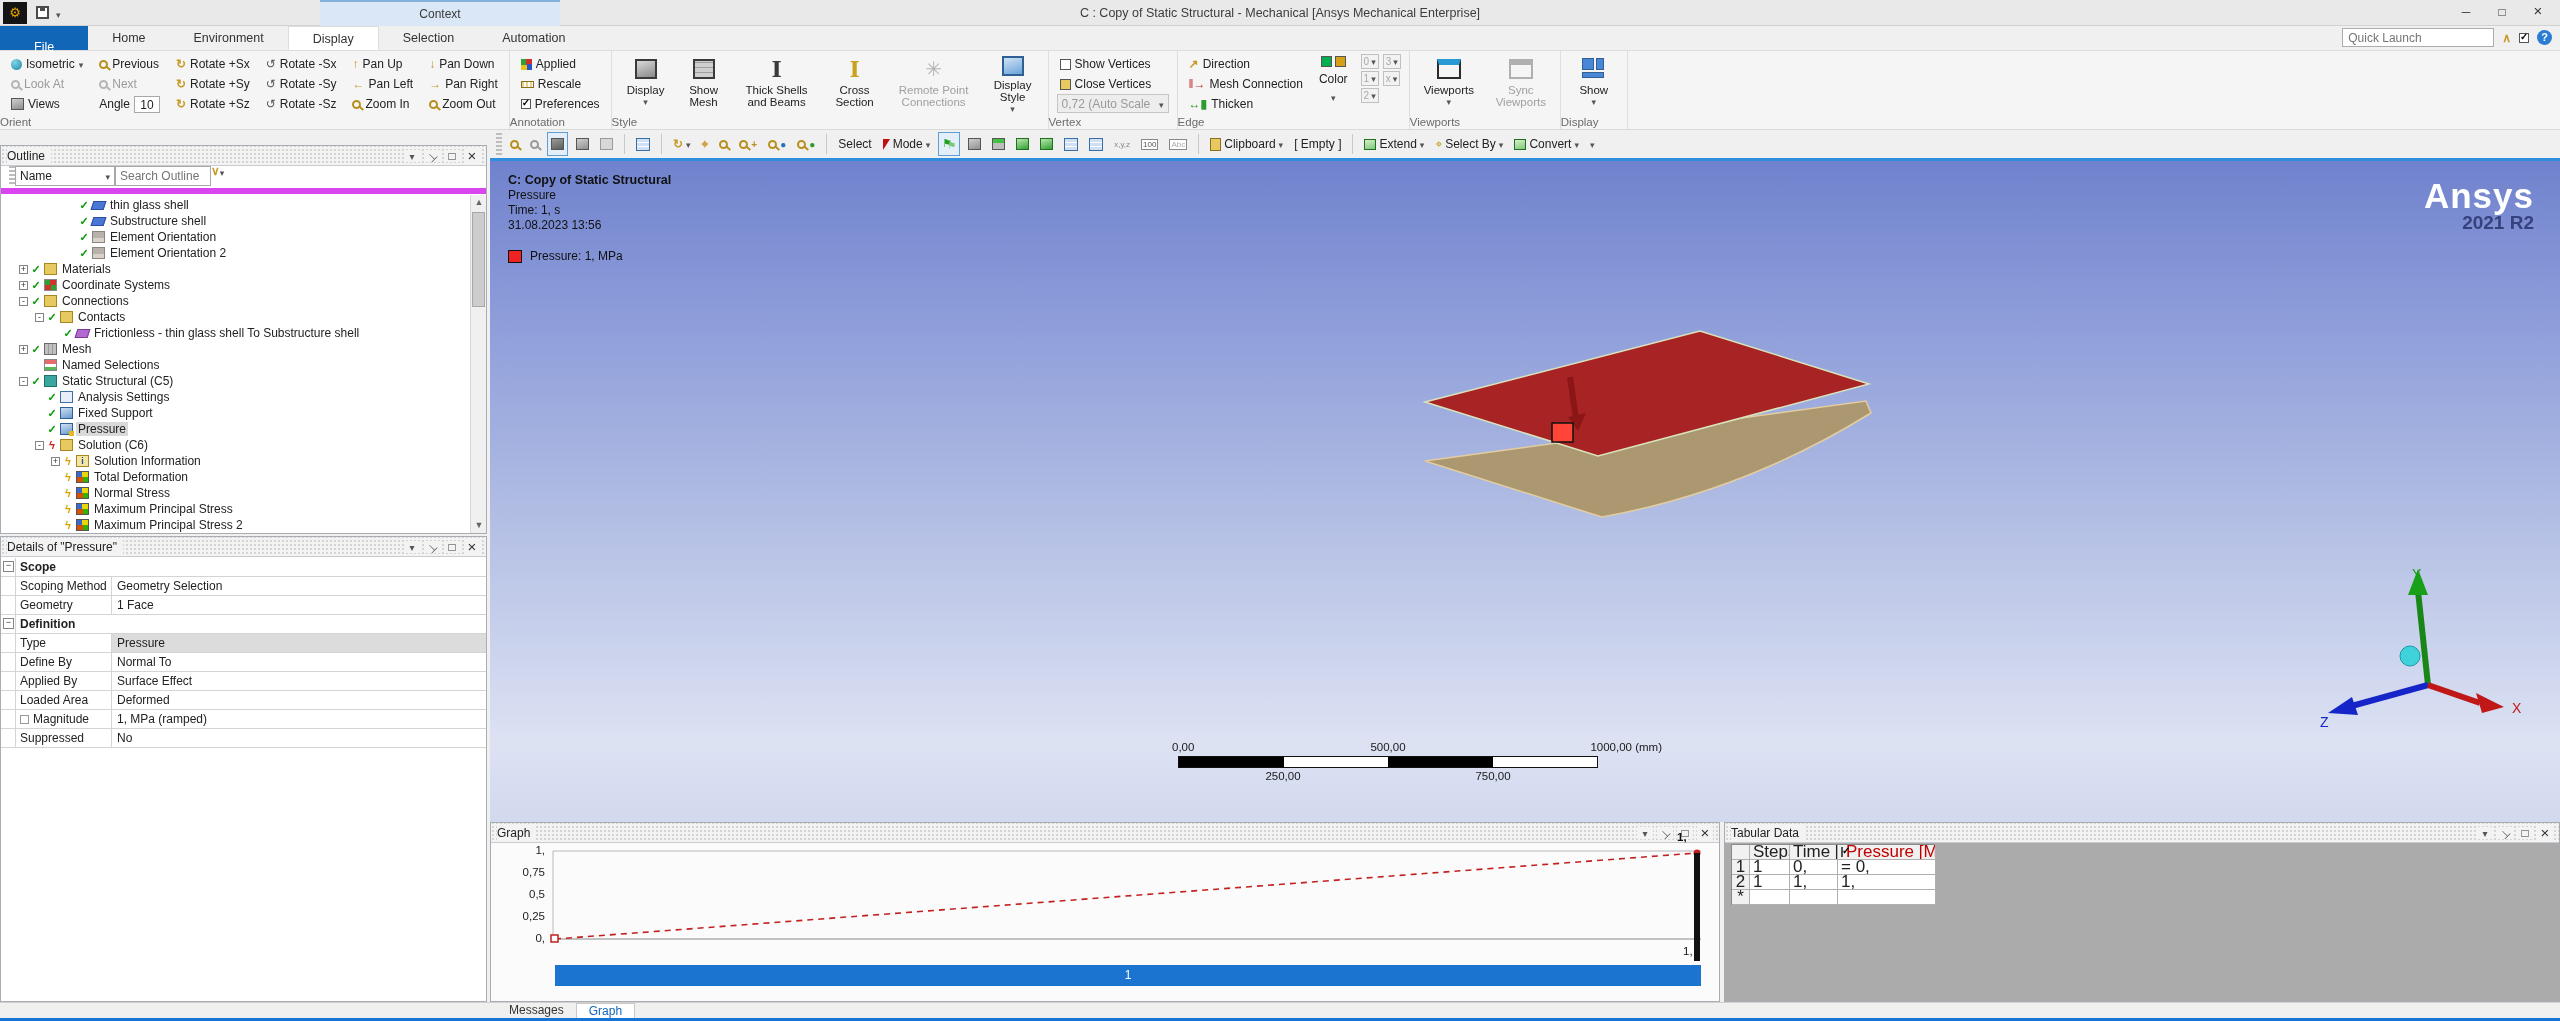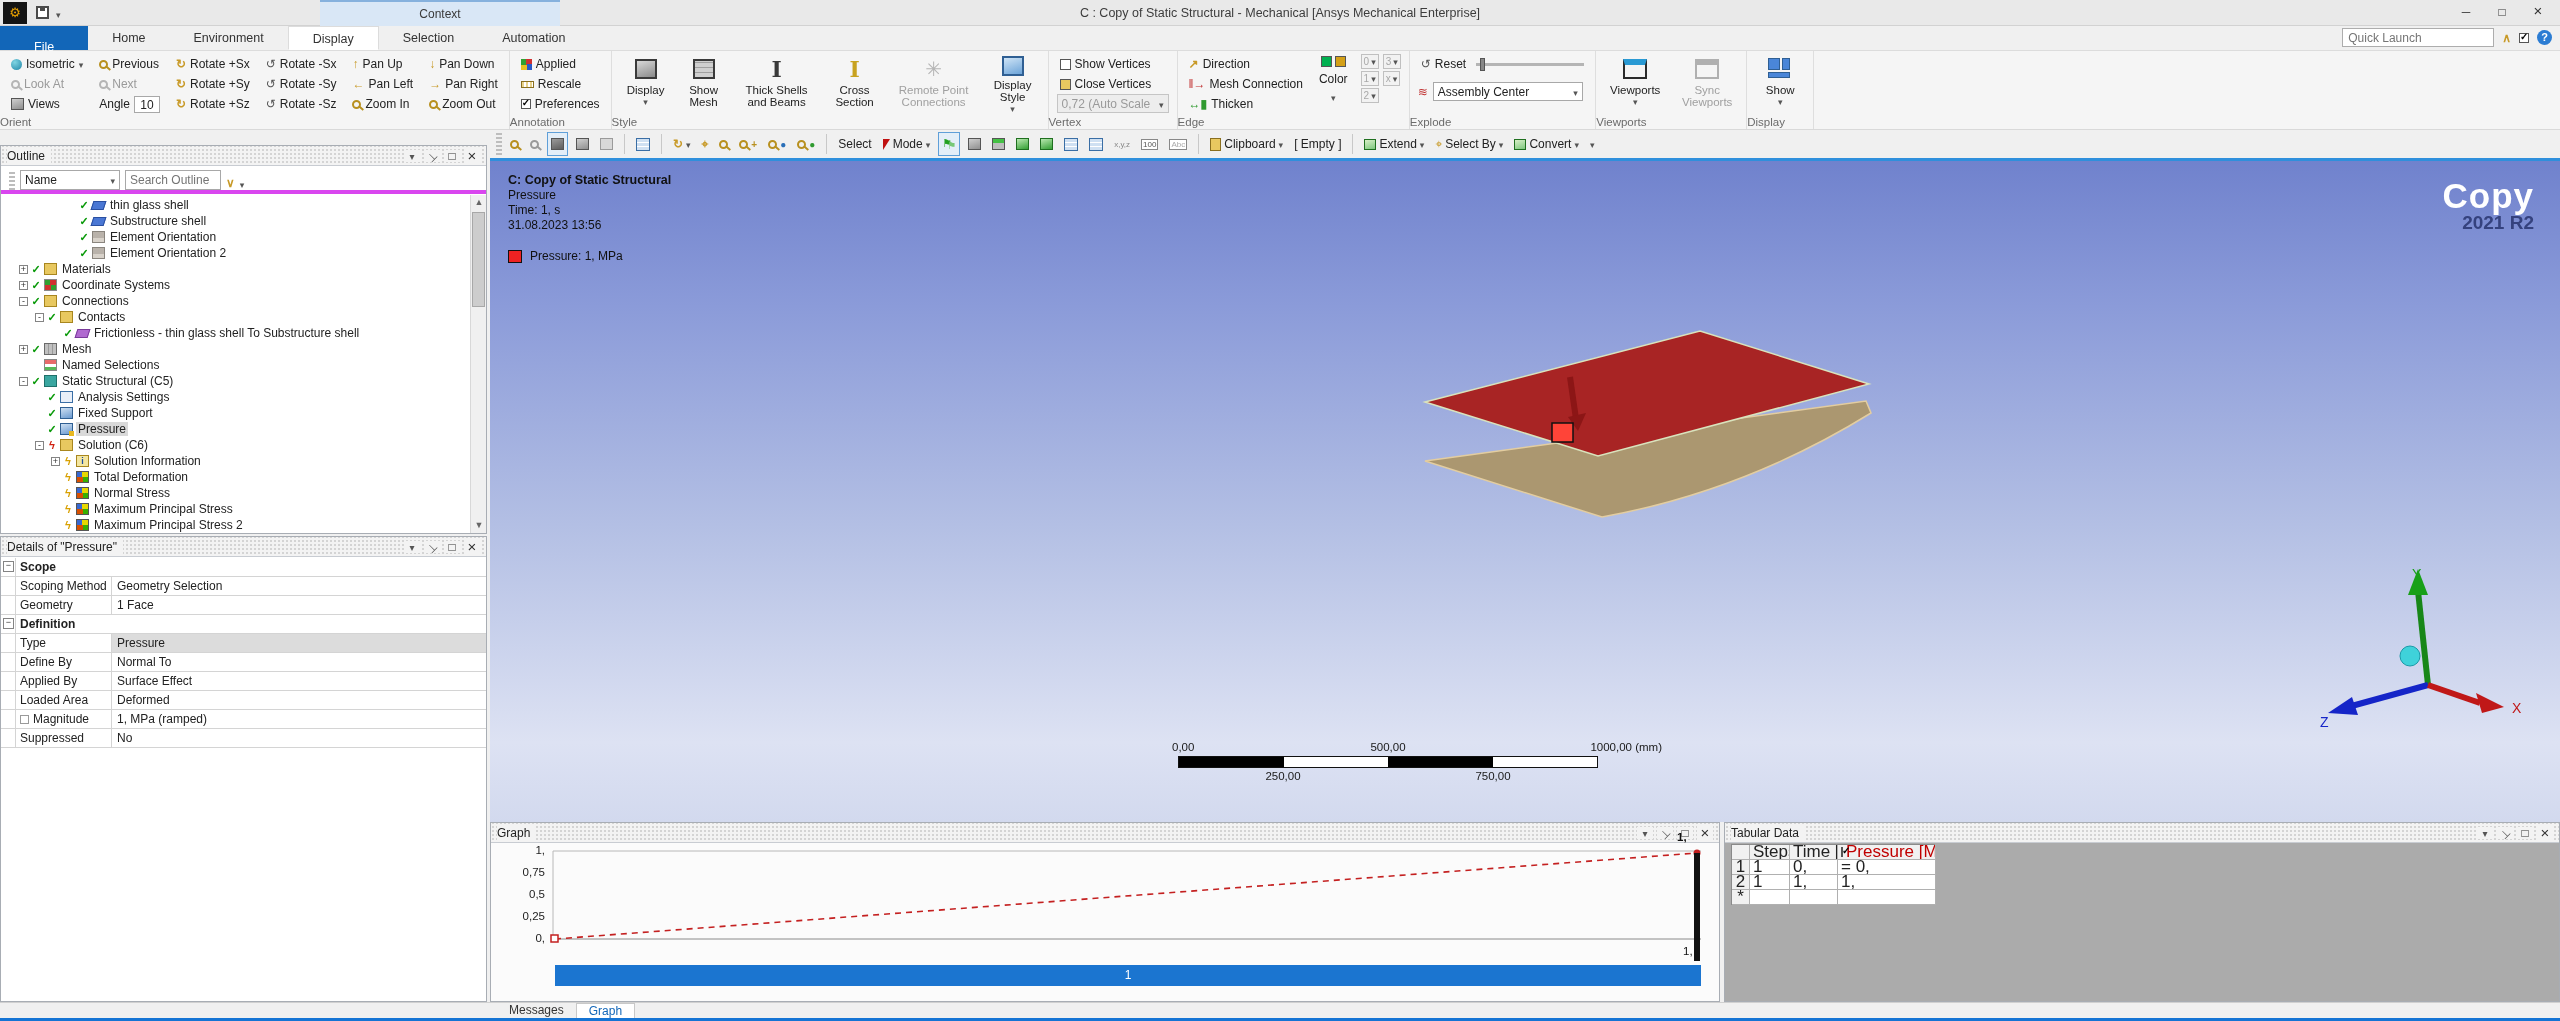--- a/index.html
+++ b/index.html
@@ -100,21 +100,21 @@
   .tag100{font-size:8px;border:1px solid #888;background:#fff;color:#555;padding:0 1px}
   .clip-ico{width:11px;height:13px;border:1px solid #8a6f1f;background:#e8c860;display:inline-block}
   .ext-ico{width:12px;height:11px;border:1px solid #1f6f1f;background:linear-gradient(160deg,#d8f0c8,#7fc87f);display:inline-block}
 
   
   .panel{position:absolute;background:#fff;border:1px solid #a8adb4}
   .phead{height:20px;background:#f3f3f3;border-bottom:1px solid #c8ccd2;display:flex;align-items:center;padding:0 6px;gap:4px;background-image:radial-gradient(#d4d4d4 1px,transparent 1px);background-size:4px 4px;background-position:60px 6px}
   .phead .ptitle{color:#222;background:#f3f3f3;padding-right:6px}
   .phead .sp{flex:1}
   .phico{width:16px;text-align:center;background:#f3f3f3}
-  .filterrow{height:28px;border-bottom:4px solid #d946ef;display:flex;align-items:flex-end;gap:5px;padding:0 8px}
+  .filterrow{height:28px;border-bottom:6px solid #d946ef;display:flex;align-items:flex-start;padding:0 8px}
   .namecombo{width:100px;height:20px;border:1px solid #a8a8a8;background:#fff;display:flex;align-items:center;justify-content:space-between;padding:0 4px}
   .searchbox{width:96px;height:20px;border:1px solid #a8a8a8;background:#fff;color:#909090;font-size:12px;padding:0 4px;font-family:"Liberation Sans",sans-serif}
 
   
   .tree{position:absolute;left:0;right:16px;top:49px;bottom:0;overflow:hidden;padding-top:2px}
   .titem{display:flex;align-items:center;height:16px;gap:3px;padding-left:4px;white-space:nowrap}
   .titem[data-indent="1"]{padding-left:18px}
   .titem[data-indent="2"]{padding-left:34px}
   .titem[data-indent="3"]{padding-left:50px}
   .titem[data-indent="4"]{padding-left:66px}
@@ -454,37 +454,20 @@
       <div style="display:flex;gap:4px">
           <span class="minicombo">
             <span>2</span>
             <span class="ic i-caret"></span>
           </span>
         </div>
     </div>
     <div class="rglabel">Edge</div>
   </div>
 
-  <div class="rgroup" style="flex-direction:column;gap:8px">
-    <div class="rbtn">
-        <span class="ic i-rot2"></span>
-        <span>Reset</span>
-        <span class="slider">
-          <span class="thumb"></span>
-        </span>
-      </div>
-    <div style="display:flex;align-items:center;gap:5px">
-        <span class="ic" style="color:#c03030">≋</span>
-        <span class="combo" style="width:150px">
-          <span>Assembly Center</span>
-          <span class="ic i-caret"></span>
-        </span>
-      </div>
-    <div class="rglabel">Explode</div>
-  </div>
 
   <div class="rgroup">
     <div class="rbig" style="width:62px">
         <div class="bico">
           <span class="vp-ico"></span>
         </div>
         <span>Viewports</span>
         <span class="ic i-caret"></span>
       </div>
     <div class="rbig gray" style="width:62px">
@@ -897,21 +880,21 @@
     <div class="h">C: Copy of Static Structural</div>
     <div>Pressure</div>
     <div>Time: 1, s</div>
     <div>31.08.2023 13:56</div>
   </div>
   <div class="vp-legend">
     <span class="legend-swatch"></span>
     <span>Pressure: 1, MPa</span>
   </div>
   <div class="brand">
-    <div class="b1">Copy</div>
+    <div class="b1">Ansys</div>
     <div class="b2">2021 R2</div>
   </div>
 
   <svg width="2070" height="661" style="position:absolute;left:0;top:0">
     <path d="M935,300 L1376,240 L1381,252 Q1255,330 1112,356 Z" fill="#ab9770" stroke="#e3cda0" stroke-width="1.5"></path>
     <polygon points="935,241 1210,170 1379,223 1108,295" fill="#a82424" stroke="#d9e3bd" stroke-width="1.5"></polygon>
     <line x1="1080" y1="216" x2="1086" y2="258" stroke="#8c1616" stroke-width="6"></line>
     <polygon points="1078,256 1096,252 1088,270" fill="#8c1616"></polygon>
     <rect x="1062" y="262" width="21" height="19" fill="#ff4438" stroke="#111" stroke-width="1.5"></rect>
   </svg>

